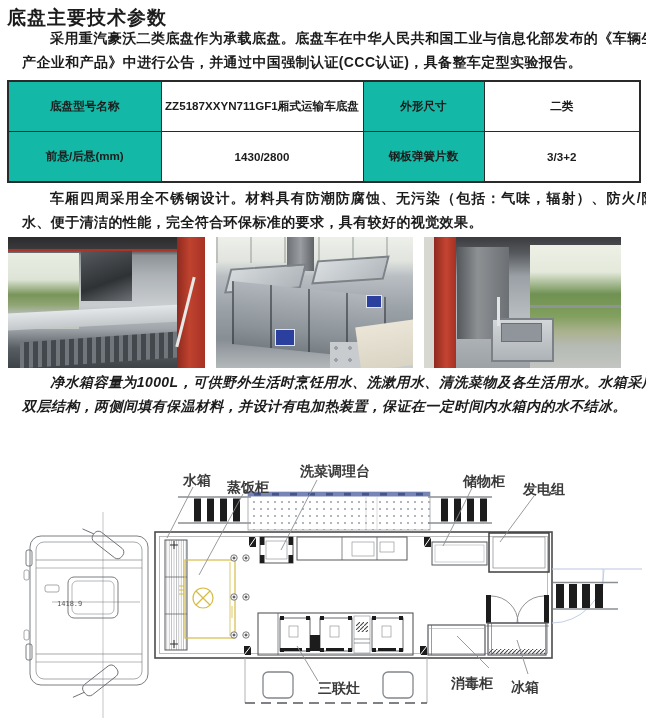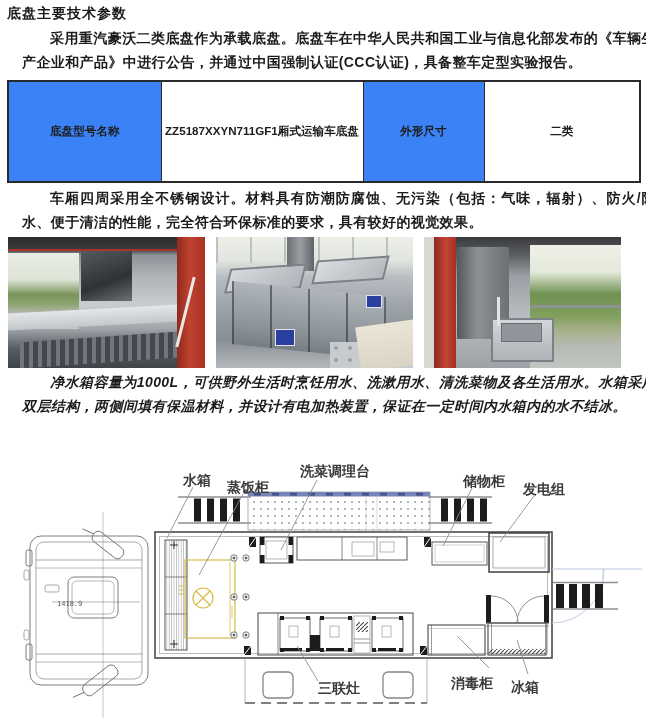--- a/index.html
+++ b/index.html
@@ -1,32 +1,32 @@
 <!DOCTYPE html>
 <html><head>
 <meta charset="utf-8">
 <style>
   html,body{margin:0;padding:0;background:#ffffff;}
   body{width:646px;height:725px;position:relative;overflow:hidden;
        font-family:"Liberation Sans","DejaVu Sans",sans-serif;color:#1c1c1c;}
   .abs{position:absolute;}
-  #doc-title{left:7px;top:5px;font-size:14px;font-weight:bold;letter-spacing:1px;}
+  #doc-title{left:7px;top:5px;font-size:19px;font-weight:bold;letter-spacing:1px;}
   .para{left:22px;width:634px;font-size:14px;font-weight:600;line-height:23.5px;
         text-align:justify;text-indent:2em;letter-spacing:0.4px;}
   #para-1{top:27px;}
   #para-2{top:187px;}
   #para-3{top:371px;font-style:italic;}
   
   #spec-table{left:7px;top:80px;width:632px;height:103px;border-collapse:collapse;
               table-layout:fixed;}
   #spec-table td{border:1px solid #2a2a2a;font-size:11.6px;font-weight:bold;
                  text-align:center;vertical-align:middle;padding:0 2px;height:20.6px;
                  overflow:hidden;white-space:nowrap;}
   #spec-table{border:2px solid #2a2a2a;}
-  #spec-table td.lab{background:#3b82f6;}
+  #spec-table td.lab{background:#14b8a6;}
   #spec-table col.c1{width:153px;} #spec-table col.c2{width:202px;}
   #spec-table col.c3{width:121px;} #spec-table col.c4{width:156px;}
   
   .photo{position:absolute;top:237px;width:197px;height:131px;overflow:hidden;
          background:#b9bdc1;}
   #photo-1{left:8px;} #photo-2{left:216px;} #photo-3{left:424px;}
   .ply{position:absolute;}
   
   #diagram{left:0;top:430px;}
   text.dlabel{font-size:14px;font-weight:600;fill:#3a3a3a;
@@ -46,20 +46,26 @@
       <col class="c2">
       <col class="c3">
       <col class="c4">
     </colgroup>
   <tbody>
     <tr>
       <td class="lab">底盘型号名称</td>
       <td>ZZ5187XXYN711GF1厢式运输车底盘</td>
       <td class="lab">外形尺寸</td>
       <td>二类</td>
+    </tr>
+    <tr>
+      <td class="lab">前悬/后悬(mm)</td>
+      <td>1430/2800</td>
+      <td class="lab">钢板弹簧片数</td>
+      <td>3/3+2</td>
     </tr>
   </tbody>
 </table>
 
 <div class="abs para" id="para-2">车厢四周采用全不锈钢设计。材料具有防潮防腐蚀、无污染（包括：气味，辐射）、防火/防水、便于清洁的性能，完全符合环保标准的要求，具有较好的视觉效果。</div>
 
 <div class="photo" id="photo-1">
   <div class="ply" style="inset:0;background:linear-gradient(180deg,#2c2b2e 0%,#3a393c 9%,#8d9398 14%,#aeb3b7 30%,#c9cdd0 52%,#9fa5aa 70%,#585d62 85%,#3e4347 100%);"></div>
   <div class="ply" style="left:0;top:12px;width:100%;height:2px;background:#a93427;"></div>
   <div class="ply" style="left:0;top:16px;width:36%;height:58%;background:linear-gradient(180deg,#e9ede3 0%,#dde4d6 35%,#79945a 55%,#8fa573 68%,#b5bab3 80%,#c3c7c2 100%);"></div>

